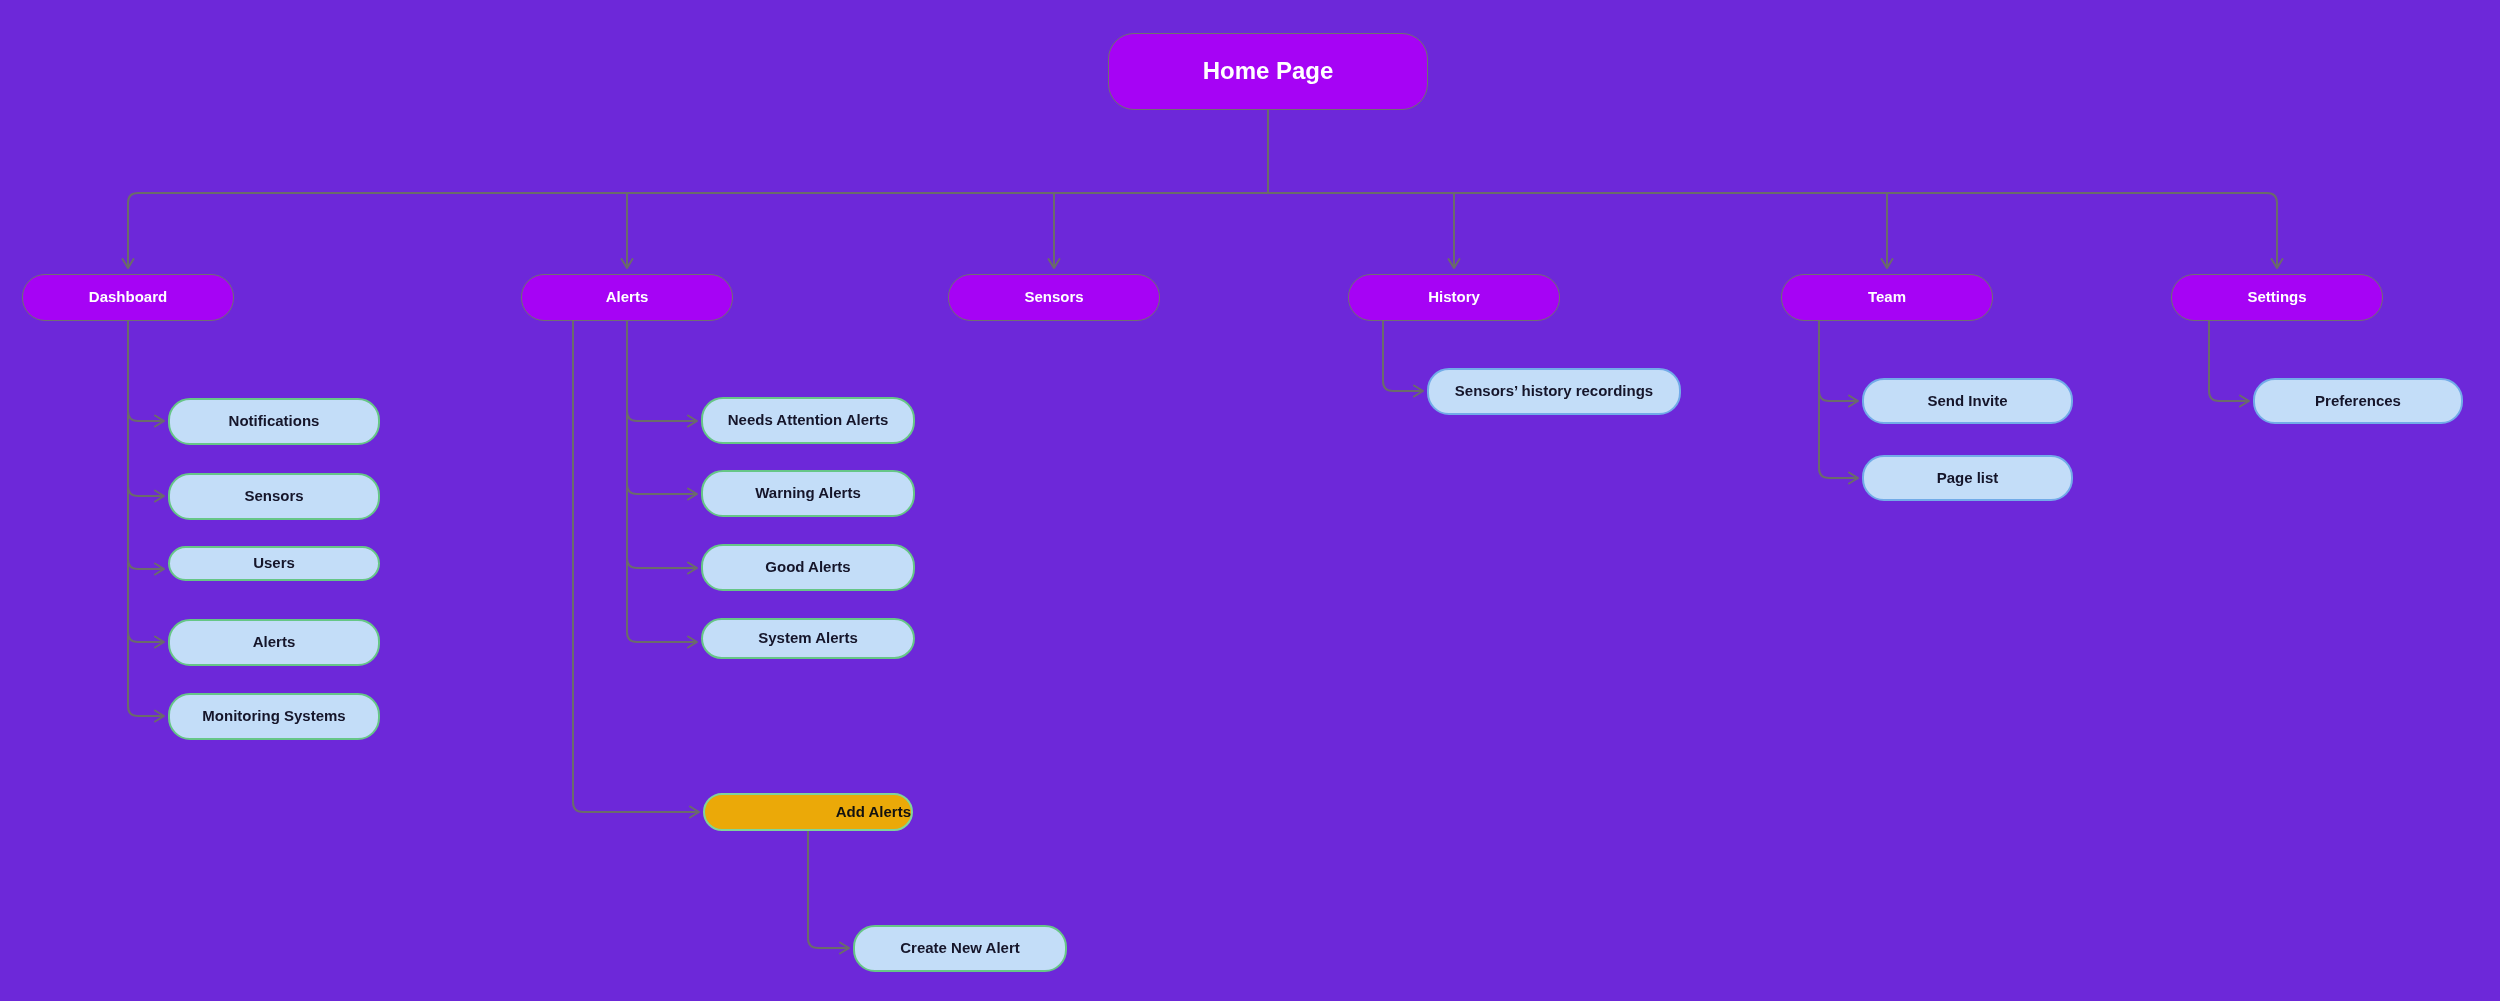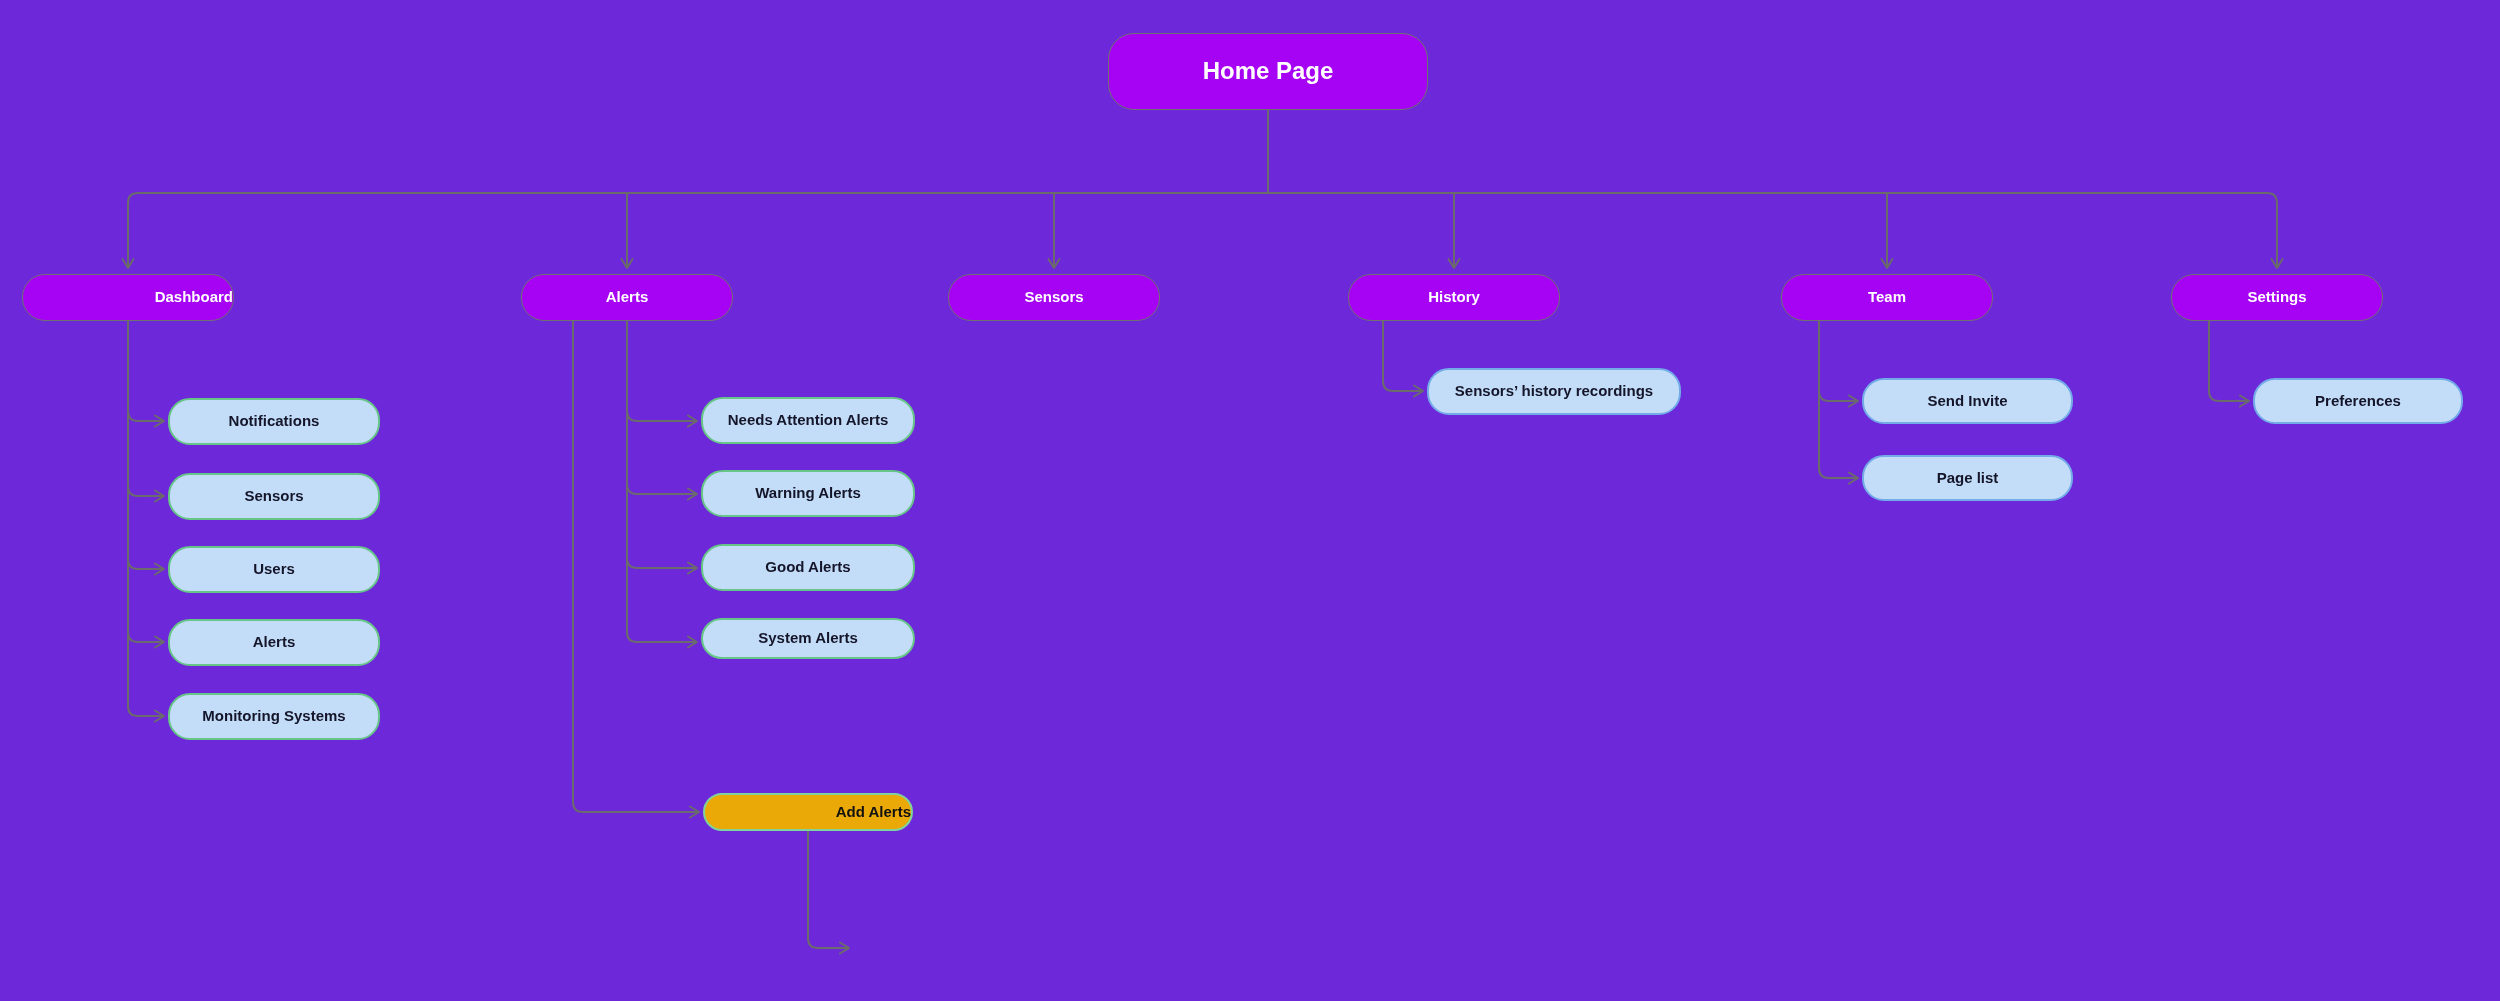--- a/index.html
+++ b/index.html
@@ -90,21 +90,21 @@
     <path d="M1819,320 V468 Q1819,478 1829,478 H1858" marker-end="url(#arw)"></path>
     <path d="M1819,391 Q1819,401 1829,401 H1858" marker-end="url(#arw)"></path>
 
     <path d="M2209,320 V391 Q2209,401 2219,401 H2249" marker-end="url(#arw)"></path>
   </svg>
 
   <div class="node root" style="left:1108px;top:33px;width:320px;height:77px;">
     <span>Home Page</span>
   </div>
 
-  <div class="node lvl1" style="left:22px;justify-content:flex-end;">
+  <div class="node lvl1" style="left:22px;">
     <span>Dashboard</span>
   </div>
   <div class="node lvl1" style="left:521px;">
     <span>Alerts</span>
   </div>
   <div class="node lvl1" style="left:948px;">
     <span>Sensors</span>
   </div>
   <div class="node lvl1" style="left:1348px;">
     <span>History</span>
@@ -115,21 +115,21 @@
   <div class="node lvl1" style="left:2171px;">
     <span>Settings</span>
   </div>
 
   <div class="node child" style="left:168px;top:398px;width:212px;height:47px;">
     <span>Notifications</span>
   </div>
   <div class="node child" style="left:168px;top:473px;width:212px;height:47px;">
     <span>Sensors</span>
   </div>
-  <div class="node child" style="left:168px;top:546px;width:212px;height:47px;justify-content:center;">
+  <div class="node child" style="left:168px;top:546px;width:212px;height:35px;justify-content:center;">
     <span>Users</span>
   </div>
   <div class="node child" style="left:168px;top:619px;width:212px;height:47px;">
     <span>Alerts</span>
   </div>
   <div class="node child" style="left:168px;top:693px;width:212px;height:47px;">
     <span>Monitoring Systems</span>
   </div>
 
   <div class="node child" style="left:701px;top:397px;width:214px;height:47px;">
@@ -140,20 +140,23 @@
   </div>
   <div class="node child" style="left:701px;top:544px;width:214px;height:47px;align-items:center;">
     <span>Good Alerts</span>
   </div>
   <div class="node child" style="left:701px;top:618px;width:214px;height:41px;justify-content:center;">
     <span>System Alerts</span>
   </div>
   <div class="node action" style="left:703px;top:793px;width:210px;height:38px;">
     <span>Add Alerts</span>
   </div>
+  <div class="node child" style="left:853px;top:925px;width:214px;height:47px;">
+    <span>Create New Alert</span>
+  </div>
 
   <div class="node child child-blue" style="left:1427px;top:368px;width:254px;height:47px;">
     <span>Sensors’ history recordings</span>
   </div>
 
   <div class="node child child-blue" style="left:1862px;top:378px;width:211px;height:46px;">
     <span>Send Invite</span>
   </div>
   <div class="node child child-blue" style="left:1862px;top:455px;width:211px;height:46px;">
     <span>Page list</span>

